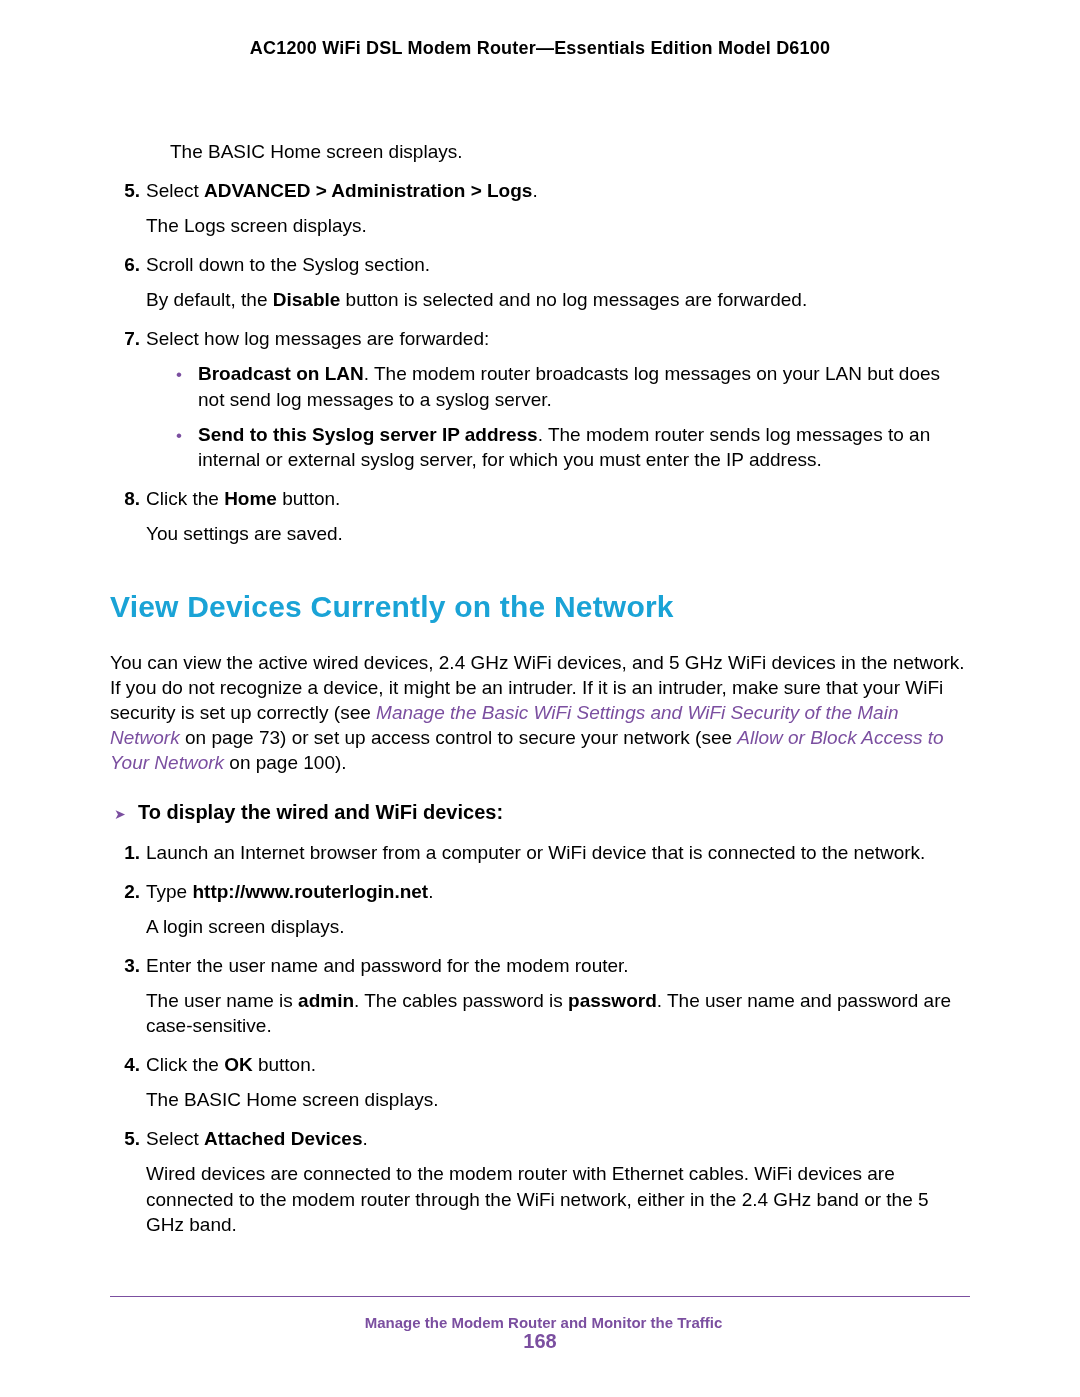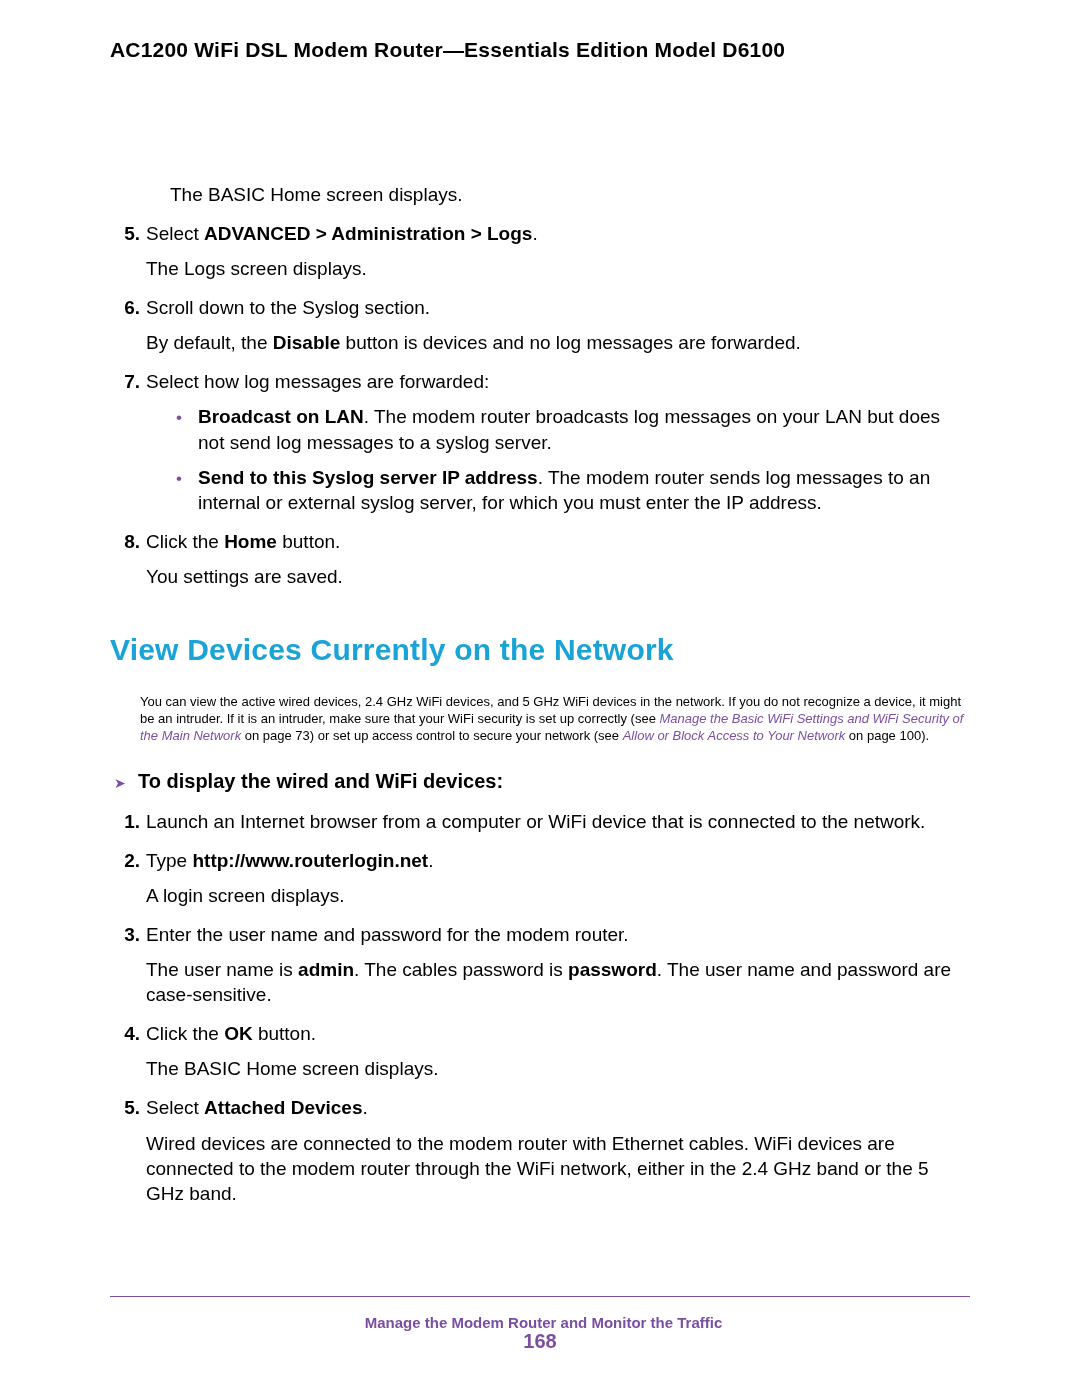--- a/index.html
+++ b/index.html
@@ -10,25 +10,26 @@
     color: #000;
   }
   .page {
     width: 1080px;
     height: 1397px;
     position: relative;
     box-sizing: border-box;
     padding: 38px 110px 0 110px;
   }
   .doc-title {
-    font-weight: bold;
-    font-size: 21px;
+    text-align: center;
+    font-weight: bold;
+    font-size: 18px;
     letter-spacing: 0.2px;
     color: #000;
-    margin-bottom: 120px;
+    margin-bottom: 80px;
   }
   .body-text {
     font-size: 19px;
     line-height: 1.32;
   }
   .indent1 { margin-left: 60px; }
   .ol-item {
     display: flex;
     margin-top: 14px;
   }
@@ -58,22 +59,21 @@
   b { font-weight: bold; }
   .section-heading {
     color: #1aa3d6;
     font-size: 30px;
     font-weight: bold;
     margin-top: 44px;
     margin-bottom: 26px;
     letter-spacing: 0.2px;
   }
   .intro-para {
-    margin-left: 30px;
-    font-size: 13px;
+    font-size: 19px;
     line-height: 1.32;
   }
   .link-text {
     color: #7b4fa0;
     font-style: italic;
   }
   .proc-head {
     display: flex;
     align-items: flex-start;
     margin-left: 4px;
@@ -134,21 +134,21 @@
       <span>Select </span><b>ADVANCED &gt; Administration &gt; Logs</b><span>.</span>
       <div class="sub-para">The Logs screen displays.</div>
     </div>
   </div>
 
   <div class="ol-item body-text">
     <div class="ol-num">6.</div>
     <div class="ol-body">
       <span>Scroll down to the Syslog section.</span>
       <div class="sub-para">
-        <span>By default, the </span><b>Disable</b><span> button is devices and no log messages are forwarded.</span>
+        <span>By default, the </span><b>Disable</b><span> button is selected and no log messages are forwarded.</span>
       </div>
     </div>
   </div>
 
   <div class="ol-item body-text">
     <div class="ol-num">7.</div>
     <div class="ol-body">
       <span>Select how log messages are forwarded:</span>
       <div class="bullet-item">
         <div class="bullet-marker">•</div>

